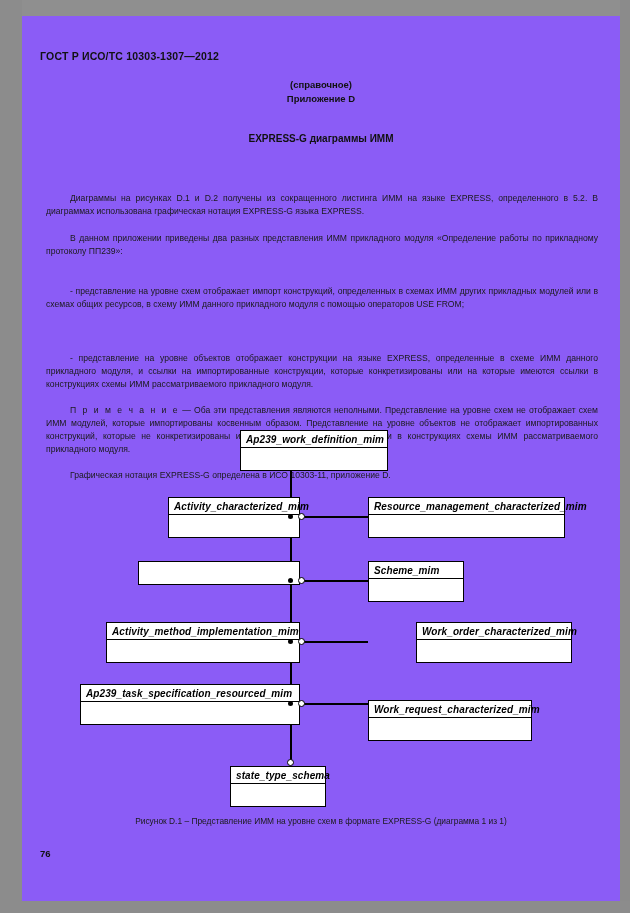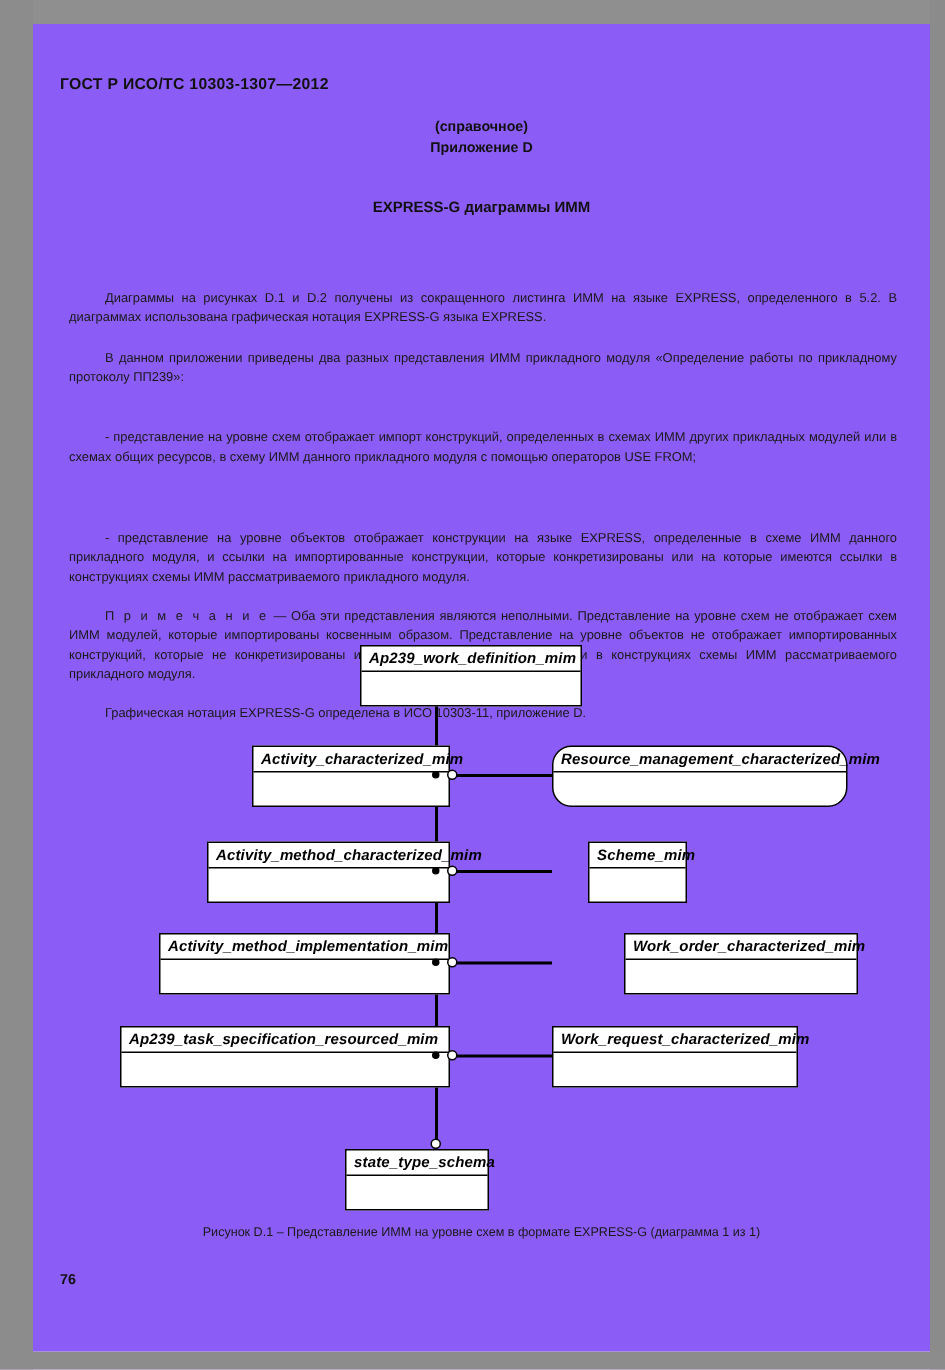--- a/index.html
+++ b/index.html
@@ -205,33 +205,32 @@
       </div>
 
       <div class="conn v-line" style="left:268px; top:57px; height:290px;"></div>
 
       <div class="node" style="left:146px; top:83px; width:132px;">
         <div class="title">Activity_characterized_mim</div>
         <div class="body"></div>
       </div>
       <div class="conn h-line" style="left:278px; top:102px; width:68px;"></div>
       <div class="circle" style="left:276px; top:99px;"></div>
-      <div class="node" style="left:346px; top:83px; width:197px;border-radius:13px;">
+      <div class="node" style="left:346px; top:83px; width:197px;">
         <div class="title">Resource_management_characterized_mim</div>
         <div class="body"></div>
       </div>
       <div class="dot" style="left:266px; top:100px;"></div>
 
       <div class="node" style="left:116px; top:147px; width:162px;">
-        <div class="title">Activity_method_characterized_mim</div>
         <div class="body"></div>
       </div>
       <div class="conn h-line" style="left:278px; top:166px; width:68px;"></div>
       <div class="circle" style="left:276px; top:163px;"></div>
-      <div class="node" style="left:346px; top:147px; width:66px;margin-left:24px;">
+      <div class="node" style="left:346px; top:147px; width:96px;">
         <div class="title">Scheme_mim</div>
         <div class="body"></div>
       </div>
       <div class="dot" style="left:266px; top:164px;"></div>
 
       <div class="node" style="left:84px; top:208px; width:194px;">
         <div class="title">Activity_method_implementation_mim</div>
         <div class="body"></div>
       </div>
       <div class="conn h-line" style="left:278px; top:227px; width:68px;"></div>
@@ -241,21 +240,21 @@
         <div class="body"></div>
       </div>
       <div class="dot" style="left:266px; top:225px;"></div>
 
       <div class="node" style="left:58px; top:270px; width:220px;">
         <div class="title">Ap239_task_specification_resourced_mim</div>
         <div class="body"></div>
       </div>
       <div class="conn h-line" style="left:278px; top:289px; width:68px;"></div>
       <div class="circle" style="left:276px; top:286px;"></div>
-      <div class="node" style="left:346px; top:270px; width:164px;">
+      <div class="node" style="left:346px; top:286px; width:164px;">
         <div class="title">Work_request_characterized_mim</div>
         <div class="body"></div>
       </div>
       <div class="dot" style="left:266px; top:287px;"></div>
 
       <div class="circle" style="left:265px; top:345px;"></div>
       <div class="node" style="left:208px; top:352px; width:96px;">
         <div class="title">state_type_schema</div>
         <div class="body"></div>
       </div>

